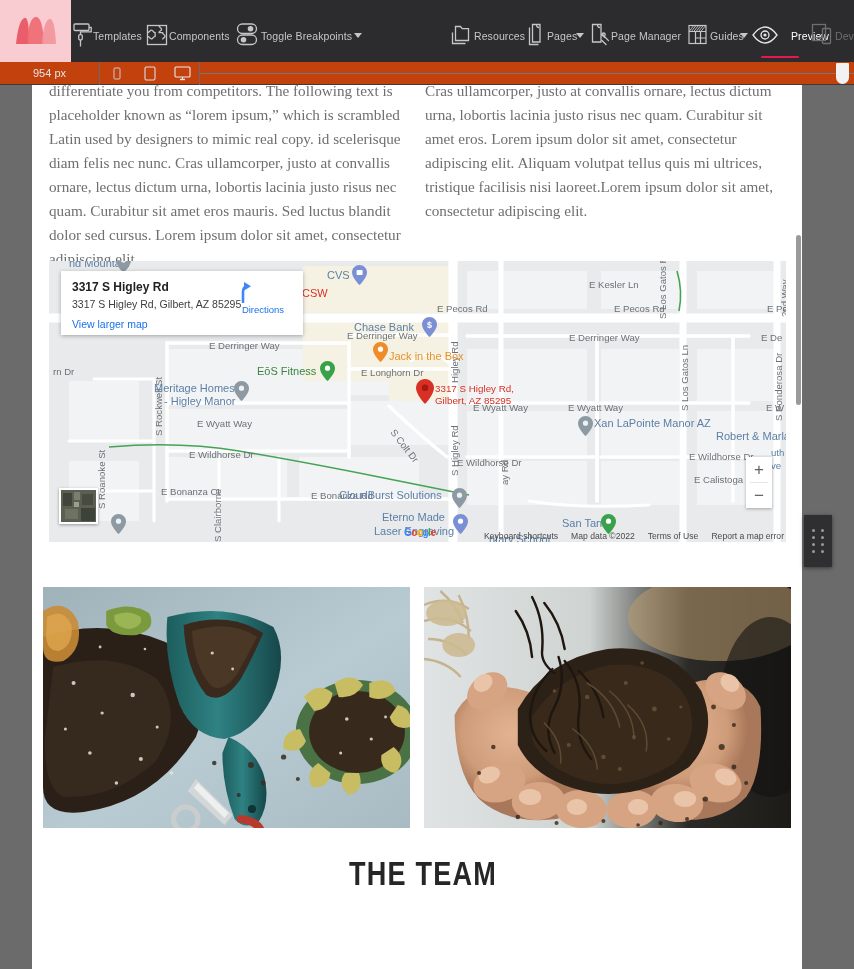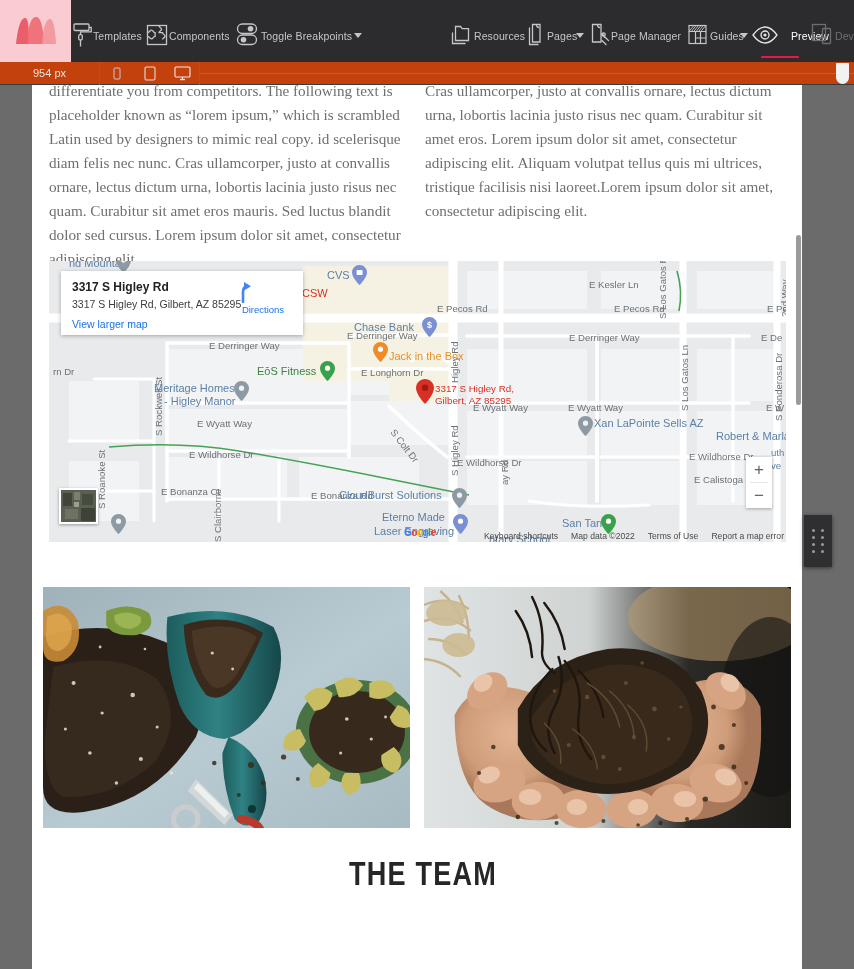--- a/index.html
+++ b/index.html
@@ -496,21 +496,21 @@
       </div>
 
       <div>
         <div class="mlabel poi-blue big" style="left:278px;top:8px">CVS</div>
         <div class="mlabel poi-red big" style="left:253px;top:26px">CSW</div>
         <div class="mlabel poi-blue big" style="left:305px;top:60px">Chase Bank</div>
         <div class="mlabel poi-orange big" style="left:340px;top:89px">Jack in the Box</div>
         <div class="mlabel poi-green big" style="left:208px;top:104px">EōS Fitness</div>
         <div class="mlabel poi-blue big" style="left:105px;top:121px">Meritage Homes</div>
         <div class="mlabel poi-blue big" style="left:115px;top:134px">- Higley Manor</div>
-        <div class="mlabel poi-blue big" style="left:545px;top:156px">Xan LaPointe Sells AZ</div>
+        <div class="mlabel poi-blue big" style="left:545px;top:156px">Xan LaPointe Manor AZ</div>
         <div class="mlabel poi-blue big" style="left:667px;top:169px">Robert &amp; Marla W</div>
         <div class="mlabel poi-blue big" style="left:290px;top:228px">CloudBurst Solutions</div>
         <div class="mlabel poi-blue big" style="left:333px;top:250px">Eterno Made</div>
         <div class="mlabel poi-blue big" style="left:325px;top:264px">Laser Engraving</div>
         <div class="mlabel poi-blue big" style="left:513px;top:256px">San Tan</div>
         <div class="mlabel poi-blue big" style="left:440px;top:272px">ntary School</div>
         <div class="mlabel poi-blue big" style="left:20px;top:-4px">nd Mountain</div>
         <div class="mlabel poi-blue" style="left:722px;top:186px">uth</div>
         <div class="mlabel poi-blue" style="left:722px;top:199px">ve</div>
         <div class="mlabel" style="left:540px;top:18px">E Kesler Ln</div>

